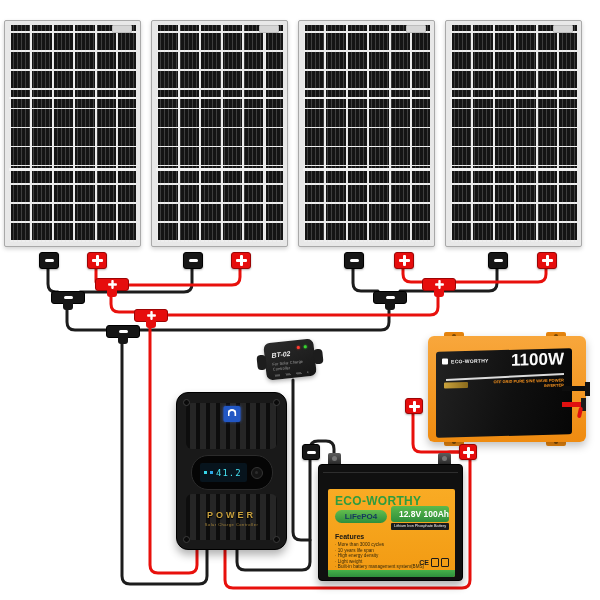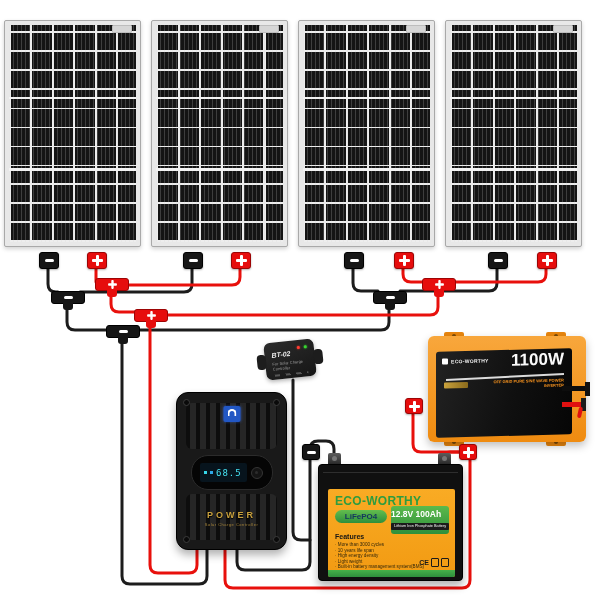--- a/index.html
+++ b/index.html
@@ -123,23 +123,23 @@
   .post-l{left:10px;} .post-r{left:120px;}
   .batt-case{position:absolute;left:0;top:11px;width:145px;height:117px;background:#101010;
         border:1px solid #000;border-radius:4px;box-shadow:0 5px 8px rgba(0,0,0,.3);box-sizing:border-box;}
   .batt-case::before{content:"";position:absolute;left:4px;right:4px;top:7px;height:1px;background:#2e2e2e;}
   .batt-label{position:absolute;left:9px;top:24px;width:127px;height:88px;border-radius:2px;
         background:linear-gradient(180deg,#f9ab24,#f29a12);overflow:hidden;}
   .b-brand{position:absolute;left:7px;top:5px;font-size:12px;font-weight:bold;color:#2e9c3f;letter-spacing:.3px;}
   .b-chem{position:absolute;left:7px;top:21px;width:52px;height:13px;border-radius:7px;
         background:linear-gradient(180deg,#63bd4e,#2e8f3c);color:#14365e;font-size:8px;font-weight:bold;
         text-align:center;line-height:13px;}
-  .b-rating{position:absolute;left:63px;top:17px;width:58px;height:28px;border-radius:3px;
+  .b-rating{position:absolute;left:63px;top:17px;width:58px;height:16px;border-radius:3px;
         background:linear-gradient(180deg,#5cb94b,#2e8f3c);color:#fff;font-size:8.5px;font-weight:bold;
-        text-align:left;line-height:17px;}
+        text-align:right;line-height:17px;}
   .b-type{position:absolute;left:63px;top:34px;width:58px;height:7px;background:#1b1b1b;color:#f5f5f5;
         font-size:3.8px;text-align:center;line-height:7px;border-radius:1px;}
   .b-feat-title{position:absolute;left:7px;top:44px;font-size:7px;font-weight:bold;color:#151515;}
   .b-feats{position:absolute;left:7px;top:53px;margin:0;padding:0;list-style:none;}
   .b-feats li{font-size:4.6px;line-height:5.6px;color:#33270c;}
   .b-feats li::before{content:"· ";}
   .b-certs{position:absolute;right:6px;bottom:10px;display:flex;align-items:center;gap:2px;}
   .b-certs span{font-size:7px;font-weight:bold;color:#1a1a1a;}
   .b-certs i{display:block;width:6px;height:7px;border:1px solid #1a1a1a;border-radius:1px;}
   .b-stripe{position:absolute;left:0;right:0;bottom:0;height:7px;
@@ -276,21 +276,21 @@
     <i class="screw s2"></i>
     <i class="screw s3"></i>
     <i class="screw s4"></i>
     <div class="logo">
         <i class="arch"></i>
       </div>
     <div class="disp">
       <div class="lcd">
         <i class="ind"></i>
         <i class="ind b"></i>
-        <span class="lcd-val">68.5</span>
+        <span class="lcd-val">41.2</span>
       </div>
       <i class="btn"></i>
     </div>
     <div class="mppt-name">POWER</div>
     <div class="mppt-sub">Solar Charge Controller</div>
   </div>
 
   <div class="inv">
     <i class="inv-mtab mt-tl"></i>
     <i class="inv-mtab mt-tr"></i>

